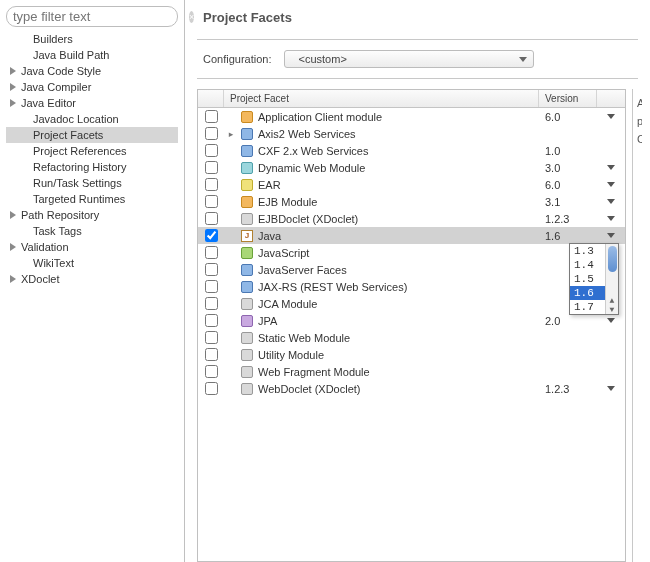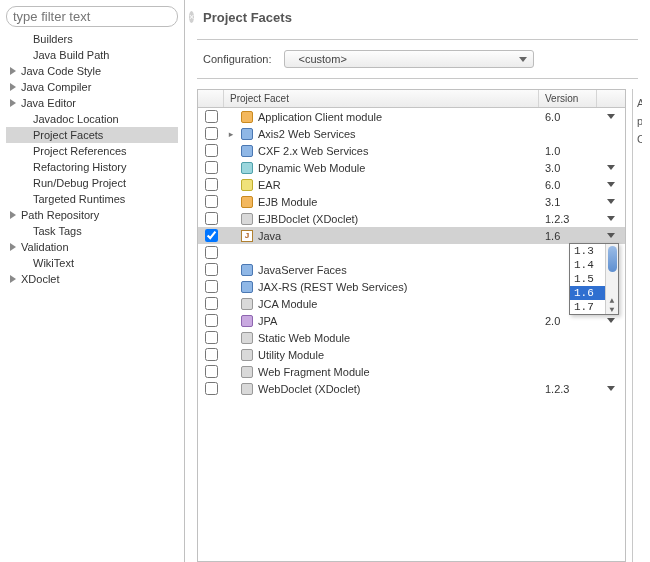--- a/index.html
+++ b/index.html
@@ -262,21 +262,21 @@
         <div class="tree-item depth1">
           <span class="tree-spacer"></span>
           <span>Project References</span>
         </div>
         <div class="tree-item depth1">
           <span class="tree-spacer"></span>
           <span>Refactoring History</span>
         </div>
         <div class="tree-item depth1">
           <span class="tree-spacer"></span>
-          <span>Run/Debug Project</span>
+          <span>Run/Task Settings</span>
         </div>
         <div class="tree-item depth1">
           <span class="tree-spacer"></span>
           <span>Targeted Runtimes</span>
         </div>
         <div class="tree-item">
           <span class="tree-arrow">
             <svg width="8" height="8">
               <polygon points="0,0 0,8 6,4" fill="#8a8a8a"></polygon>
             </svg>
@@ -480,20 +480,27 @@
                   <svg width="8" height="6">
                     <polygon points="0,0 8,0 4,5" fill="#555"></polygon>
                   </svg>
                 </span>
               </div>
             </div>
             <div class="facet-row">
               <div class="fr-check">
                 <input type="checkbox" style="">
               </div>
+              <div class="fr-name">
+                <span class="fr-exp"></span>
+                <span class="fr-icon">
+                  <div class="i-box i-green"></div>
+                </span>
+                <span>JavaScript</span>
+              </div>
               <div class="fr-ver"></div>
               <div class="fr-dd"></div>
             </div>
             <div class="facet-row">
               <div class="fr-check">
                 <input type="checkbox" style="">
               </div>
               <div class="fr-name">
                 <span class="fr-exp"></span>
                 <span class="fr-icon">

